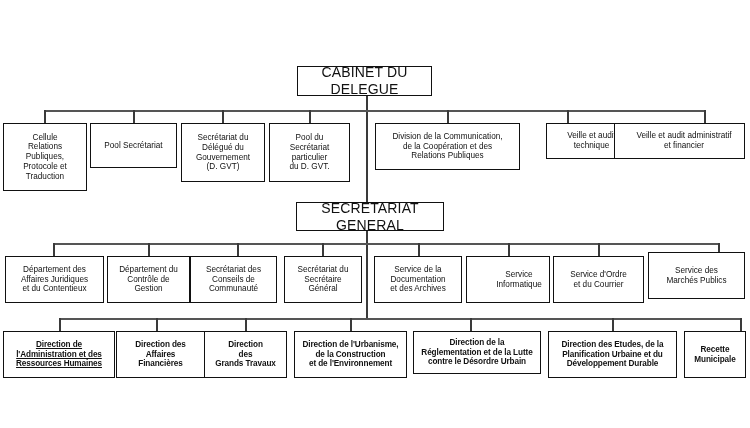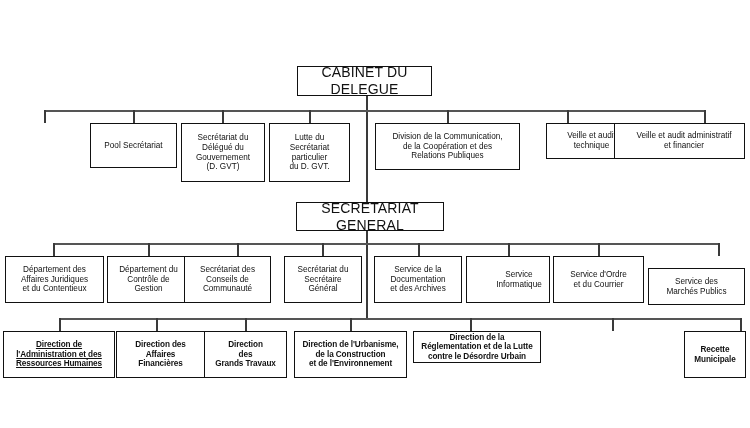--- a/index.html
+++ b/index.html
@@ -67,31 +67,38 @@
   <div class="hline" style="left:44px; top:110px; width:661px;"></div>
 
   <div class="vline" style="left:44px; top:110px; height:13px;"></div>
   <div class="vline" style="left:133px; top:110px; height:13px;"></div>
   <div class="vline" style="left:222px; top:110px; height:13px;"></div>
   <div class="vline" style="left:309px; top:110px; height:13px;"></div>
   <div class="vline" style="left:447px; top:110px; height:13px;"></div>
   <div class="vline" style="left:567px; top:110px; height:13px;"></div>
   <div class="vline" style="left:704px; top:110px; height:13px;"></div>
 
+  <div class="node lvl1" style="left:3px; top:123px; width:84px; height:68px;">
+    <span>Cellule
+Relations
+Publiques,
+Protocole et
+Traduction</span>
+  </div>
   <div class="node lvl1" style="left:90px; top:123px; width:87px; height:45px;">
     <span>Pool Secrétariat</span>
   </div>
   <div class="node lvl1" style="left:181px; top:123px; width:84px; height:59px;">
     <span>Secrétariat du
 Délégué du
 Gouvernement
 (D. GVT)</span>
   </div>
   <div class="node lvl1" style="left:269px; top:123px; width:81px; height:59px;">
-    <span>Lutte du
+    <span>Pool du
 Secrétariat
 particulier
 du D. GVT.</span>
   </div>
   <div class="node lvl1" style="left:375px; top:123px; width:145px; height:47px;">
     <span>Division de la Communication,
 de la Coopération et des
 Relations Publiques</span>
   </div>
   <div class="node lvl1" style="left:546px; top:123px; width:91px; height:36px;">
@@ -123,21 +130,21 @@
   <div class="node lvl2" style="left:5px; top:256px; width:99px; height:47px;">
     <span>Département des
 Affaires Juridiques
 et du Contentieux</span>
   </div>
   <div class="node lvl2" style="left:107px; top:256px; width:83px; height:47px;">
     <span>Département du
 Contrôle de
 Gestion</span>
   </div>
-  <div class="node lvl2" style="left:184px; top:256px; width:87px; height:47px;">
+  <div class="node lvl2" style="left:190px; top:256px; width:87px; height:47px;">
     <span>Secrétariat des
 Conseils de
 Communauté</span>
   </div>
   <div class="node lvl2" style="left:284px; top:256px; width:78px; height:47px;">
     <span>Secrétariat du
 Secrétaire
 Général</span>
   </div>
   <div class="node lvl2" style="left:374px; top:256px; width:88px; height:47px;">
@@ -146,21 +153,21 @@
 et des Archives</span>
   </div>
   <div class="node lvl2" style="left:466px; top:256px; width:84px; height:47px;padding-left:24px;">
     <span>Service
 Informatique</span>
   </div>
   <div class="node lvl2" style="left:553px; top:256px; width:91px; height:47px;">
     <span>Service d'Ordre
 et du Courrier</span>
   </div>
-  <div class="node lvl2" style="left:648px; top:268px; width:97px; height:37px;">
+  <div class="node lvl2" style="left:648px; top:252px; width:97px; height:47px;">
     <span>Service des
 Marchés Publics</span>
   </div>
 
   <div class="hline" style="left:59px; top:318px; width:682px;"></div>
 
   <div class="vline" style="left:59px; top:318px; height:13px;"></div>
   <div class="vline" style="left:156px; top:318px; height:13px;"></div>
   <div class="vline" style="left:245px; top:318px; height:13px;"></div>
   <div class="vline" style="left:350px; top:318px; height:13px;"></div>
@@ -181,23 +188,28 @@
   <div class="node lvl3" style="left:204px; top:331px; width:83px; height:47px;">
     <span>Direction
 des
 Grands Travaux</span>
   </div>
   <div class="node lvl3" style="left:294px; top:331px; width:113px; height:47px;">
     <span>Direction de l'Urbanisme,
 de la Construction
 et de l'Environnement</span>
   </div>
-  <div class="node lvl3" style="left:413px; top:331px; width:128px; height:32px;justify-content:center;">
+  <div class="node lvl3" style="left:413px; top:331px; width:128px; height:43px;justify-content:center;">
     <span>Direction de la
 Réglementation et de la Lutte
 contre le Désordre Urbain</span>
   </div>
+  <div class="node lvl3" style="left:548px; top:331px; width:129px; height:47px;">
+    <span>Direction des Etudes, de la
+Planification Urbaine et du
+Développement Durable</span>
+  </div>
   <div class="node lvl3 plain" style="left:684px; top:331px; width:62px; height:47px;">
     <span>Recette
 Municipale</span>
   </div>
 
 </div>
 
 </body></html>

